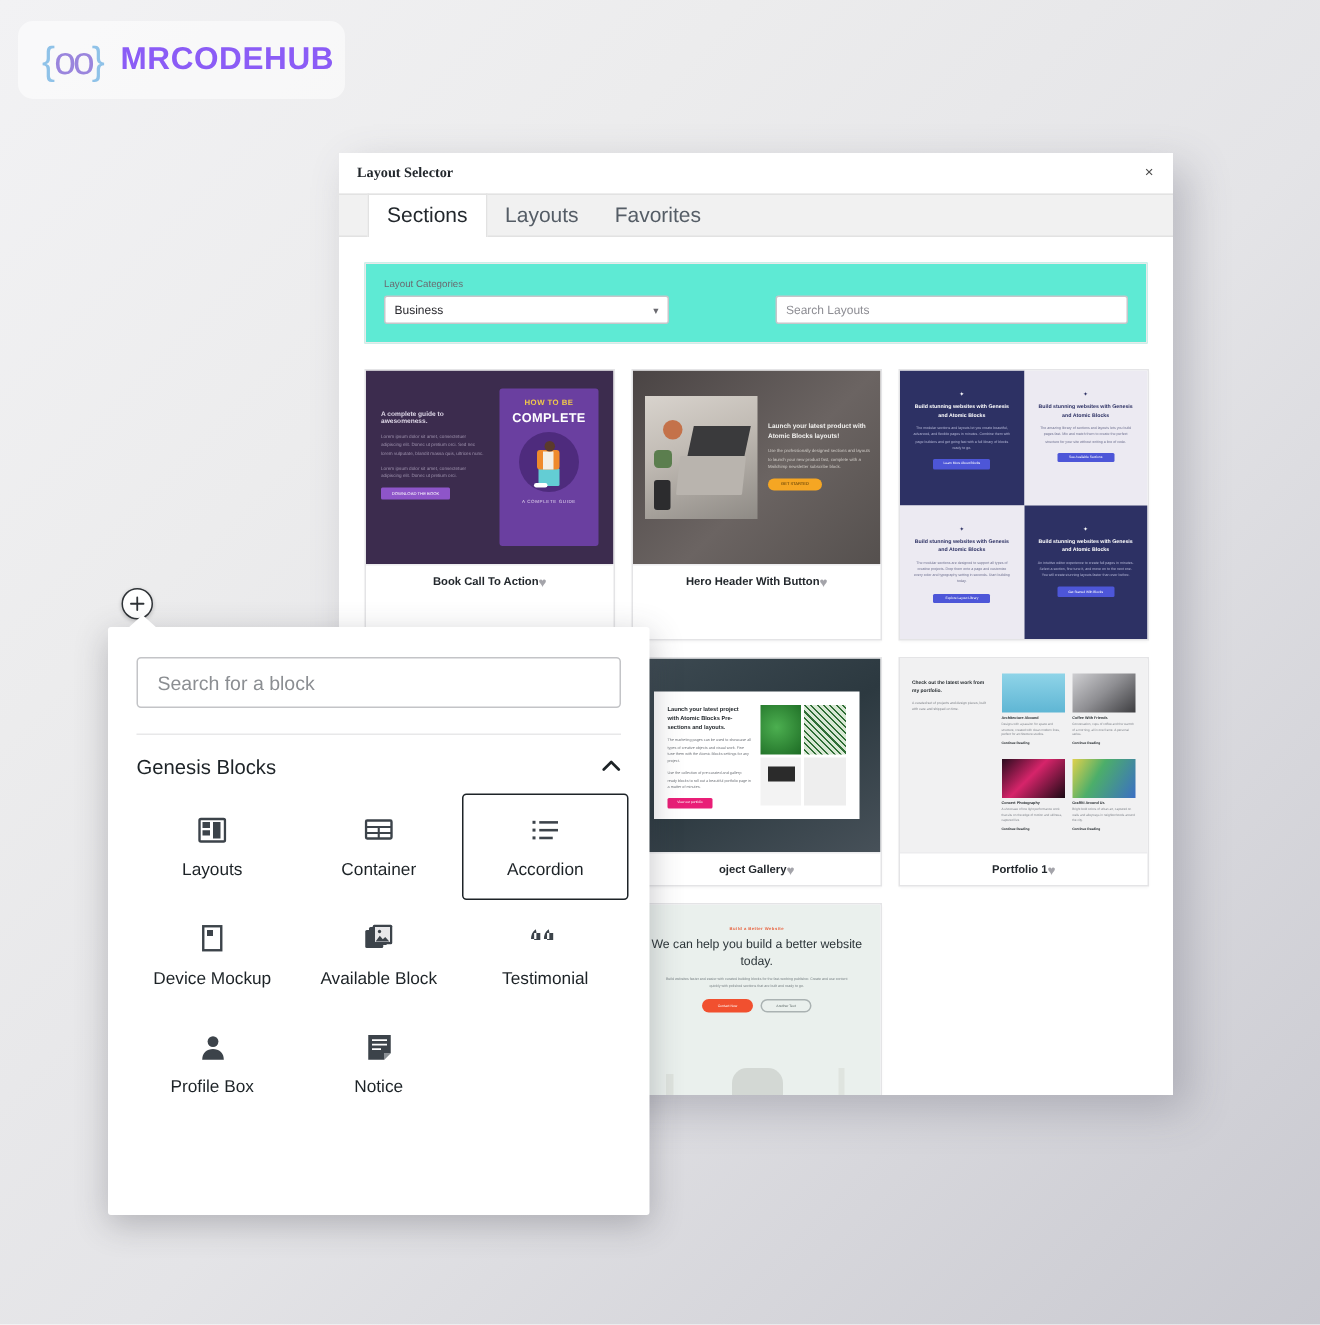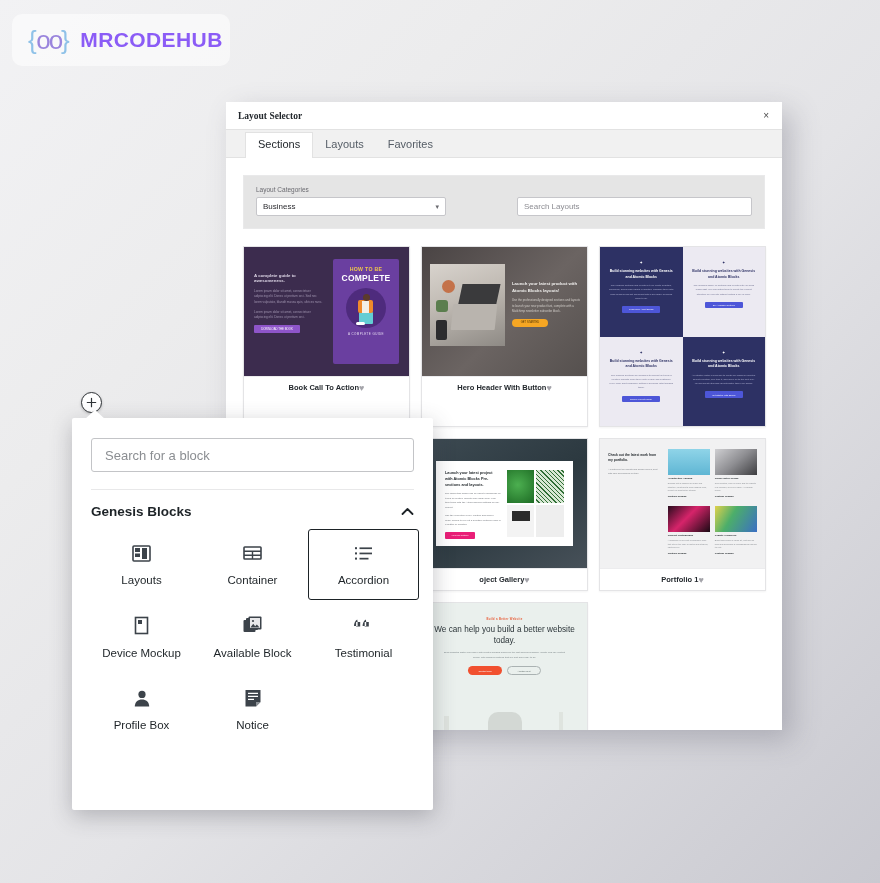--- a/index.html
+++ b/index.html
@@ -71,42 +71,42 @@
   .modal-tabsbar {
     background: #f1f1f1;
     border-top: 1px solid #e2e2e2;
     border-bottom: 1px solid #e2e2e2;
     height: 29px;
     display: flex;
     align-items: flex-end;
     padding-left: 19px;
   }
   .tab {
-    font-size: 11px;
+    font-size: 14px;
     color: #555d66;
     padding: 6px 12px 7px;
     line-height: 1;
     cursor: pointer;
   }
   .tab.active {
     background: #ffffff;
     color: #23282d;
     border: 1px solid #e2e2e2;
     border-bottom: none;
     margin-bottom: -1px;
     padding: 6px 12px 8px;
   }
   .modal-body {
     padding: 17px 17px 0 17px;
     background: #fff;
     height: calc(100% - 56px);
     overflow: hidden;
   }
   .filters {
-    background: #e5e5e5;
+    background: #5eead4;
     border: 1px solid #e9e9ea;
     padding: 10px 12px 12px;
     display: flex;
     align-items: flex-end;
     justify-content: space-between;
   }
   .filter-left { width: 190px; }
   .filter-label {
     font-size: 6.5px;
     color: #6a6a70;
@@ -319,21 +319,21 @@
     font-size: 13px;
     color: #8b8e92;
     cursor: text;
   }
   .sect-divider { margin: 17px 19px 0; border-top: 1px solid #e8e8e9; }
   .sect-header {
     display: flex; align-items: center; justify-content: space-between;
     padding: 14px 19px 4px;
     cursor: pointer;
   }
-  .sect-title { font-size: 13.5px; font-weight: 700; color: #1d2327; }
+  .sect-title { font-size: 13.5px; font-weight: 400; color: #1d2327; }
   .sect-caret { font-size: 11px; color: #1d2327; }
   .block-grid {
     display: grid;
     grid-template-columns: repeat(3, 1fr);
     padding: 6px 14px 0;
     row-gap: 2px;
   }
   .block-item {
     display: flex; flex-direction: column; align-items: center;
     padding: 12px 4px 10px;

